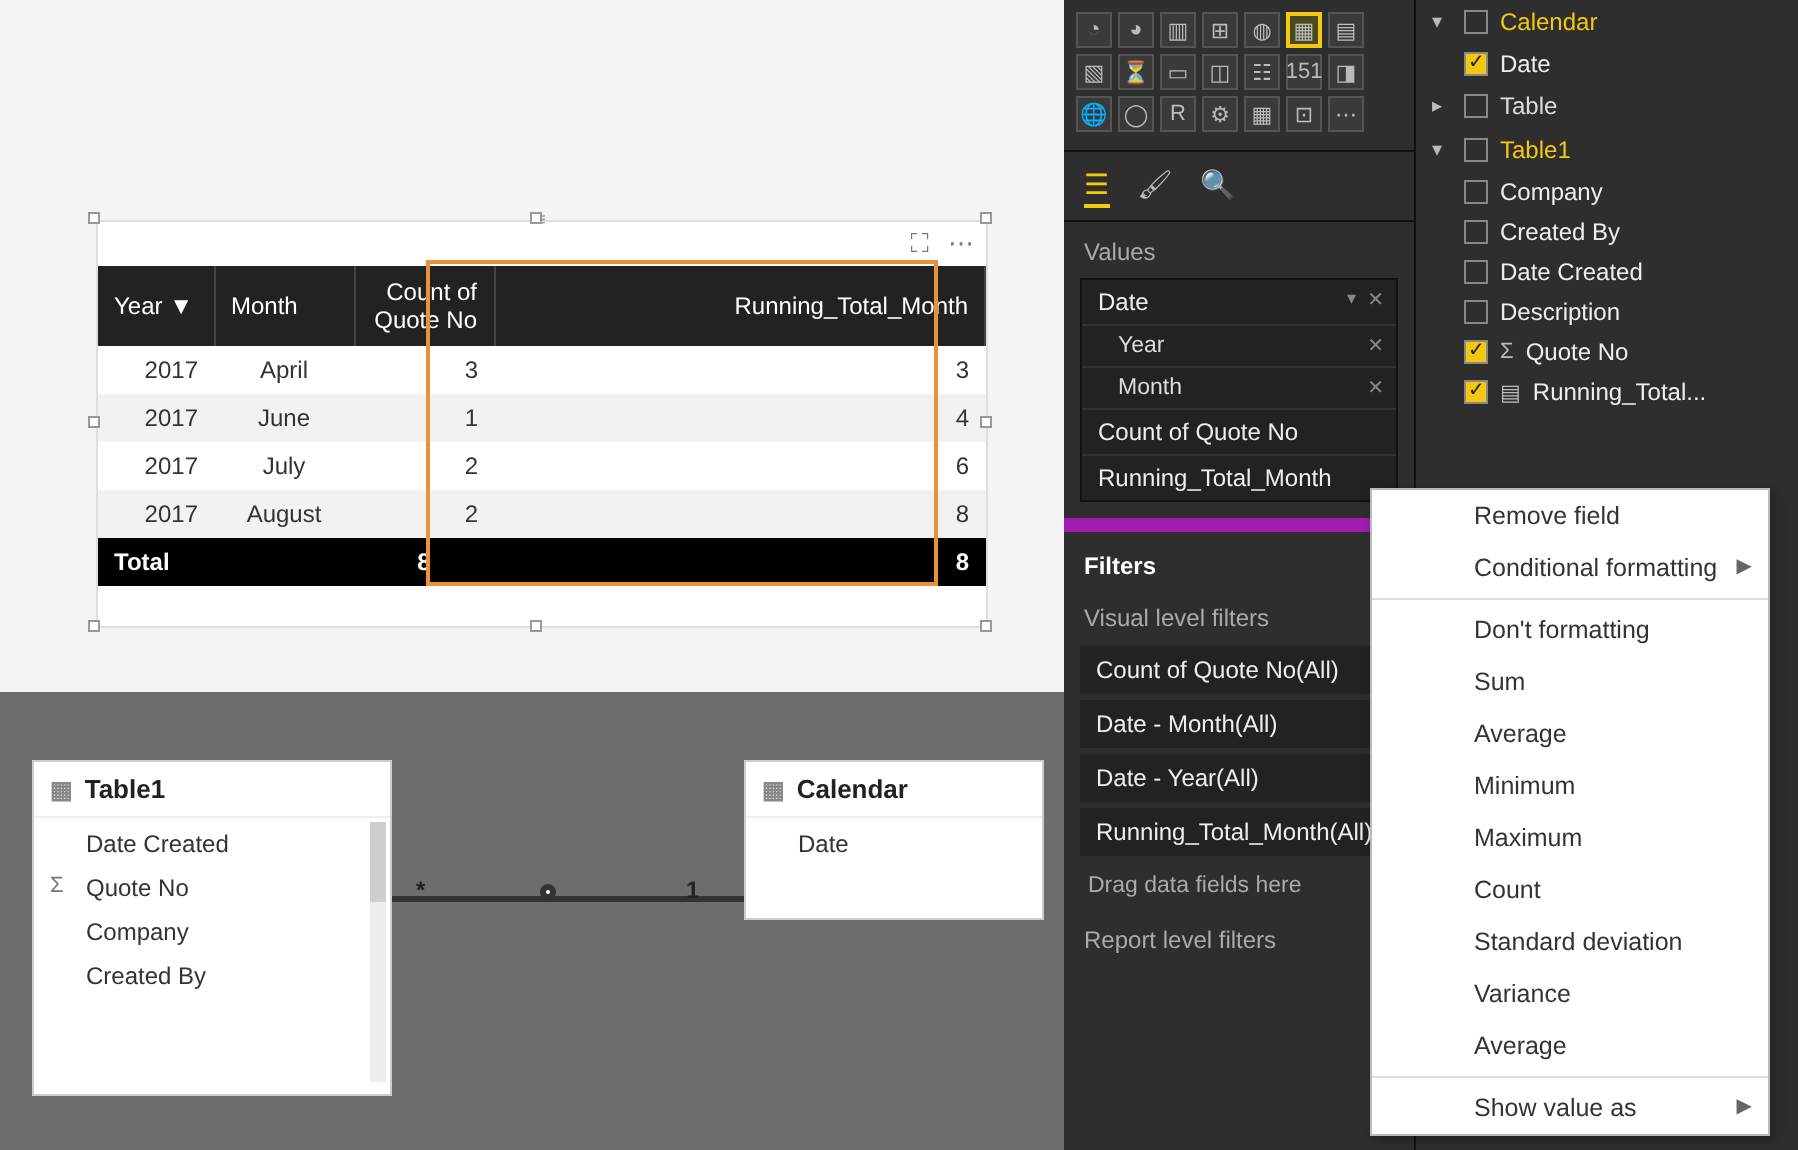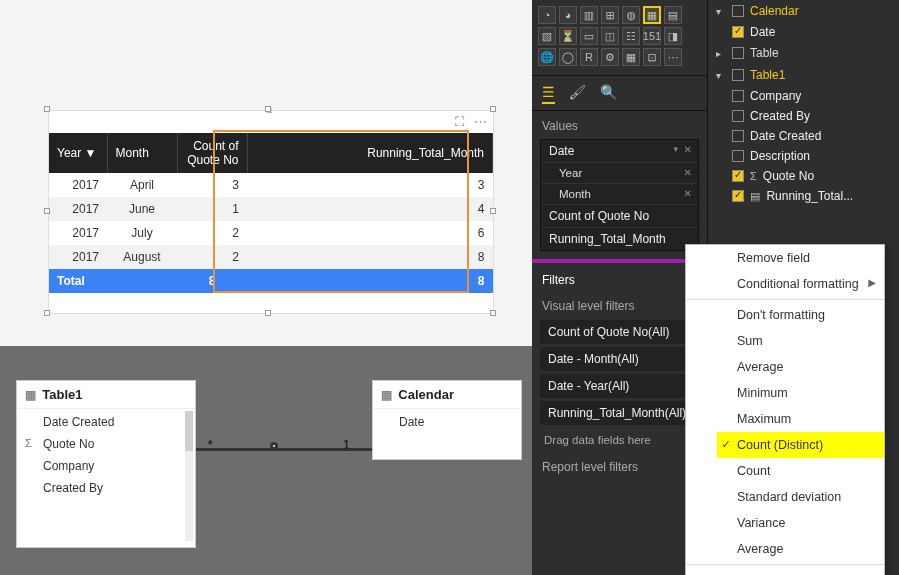--- a/index.html
+++ b/index.html
@@ -12,21 +12,21 @@
   .visual .corner-icons { position:absolute; top:3px; right:6px; font-size:13px; color:#7a7a7a; }
   .visual .corner-icons span { margin-left:6px; }
   table.viz { width:100%; border-collapse:collapse; font-size:12px; margin-top:22px; }
   table.viz th { background:#222; color:#fff; text-align:left; padding:6px 8px; font-weight:400; border-right:1px solid #444;}
   table.viz th:nth-child(3),table.viz th:nth-child(4){ text-align:right;}
   table.viz td { padding:5px 8px; color:#333; }
   table.viz tr:nth-child(even) td { background:#f2f2f2; }
   table.viz td:nth-child(1){ text-align:right; width:58px;}
   table.viz td:nth-child(2){ width:70px;text-align:center;}
   table.viz td:nth-child(3),table.viz td:nth-child(4){ text-align:right; }
-  table.viz tfoot td { background:#3b82f6; color:#fff; font-weight:600; }
+  table.viz tfoot td { background:#000000; color:#fff; font-weight:600; }
   .highlight-box { position:absolute; left:213px; top:130px; width:256px; height:163px; border:2px solid #e8923c; pointer-events:none; }
 
   
   .sel-handle { position:absolute; width:6px; height:6px; background:#fff; border:1px solid #999; }
 
   
   .model { position:absolute; left:0; top:346px; width:532px; height:229px; background:#6d6d6d; }
   .ent { position:absolute; background:#fff; border:1px solid #ccc; width:180px; }
   .ent .ehead { padding:6px 8px; font-weight:600; font-size:13px; color:#222; border-bottom:1px solid #eee; }
   .ent .ehead::before { content:"▦"; color:#888; margin-right:6px; font-size:12px;}
@@ -55,21 +55,21 @@
   .sect-lbl { padding:8px 10px 4px; color:#aaa; font-size:12px;}
   .well { margin:2px 8px 8px; background:#222; border:1px solid #111; }
   .well .wrow { padding:4px 8px; color:#eee; position:relative; border-bottom:1px solid #323232;}
   .well .wrow:last-child { border-bottom:none;}
   .well .wrow.sub { padding-left:18px; color:#ddd; font-size:11.5px;}
   .well .wrow .cx { position:absolute; right:6px; color:#888; font-size:10px;}
   .well .wrow .cv { position:absolute; right:20px; color:#888; font-size:9px;}
   .filter-row { margin:3px 8px; padding:5px 8px; background:#222; color:#eee; position:relative;}
   .filter-hint { padding:6px 12px; color:#aaa; font-size:11.5px;}
 
-  .filters-head { padding:10px 10px 8px; font-weight:400; color:#fff; border-top:4px solid #a21caf; }
+  .filters-head { padding:10px 10px 8px; font-weight:700; color:#fff; border-top:7px solid #a21caf; }
 
   
   .fld-tbl { padding:4px 4px 4px 8px; display:flex; align-items:center; gap:6px;}
   .fld-tbl.tblname { font-weight:500;}
   .fld-tbl .ico-tbl { width:12px; height:12px; border:1px solid #888; display:inline-block;}
   .fld-tbl .caret { width:10px; color:#bbb; font-size:10px;}
   .fld-tbl .lbl { flex:1; }
   .fld-tbl.cal .lbl { color:#f2c811;}
   .fld-item { padding:3px 4px 3px 24px; display:flex; align-items:center; gap:6px;}
   .fld-item .cb { width:12px; height:12px; border:1px solid #888; display:inline-block; background:#2e2e2e;}
@@ -285,20 +285,19 @@
 
 <div class="ctx">
   <div class="ci">Remove field</div>
   <div class="ci"><span>Conditional formatting</span><span class="arrow">▶</span></div>
   <div class="sep"></div>
   <div class="ci">Don't formatting</div>
   <div class="ci">Sum</div>
   <div class="ci">Average</div>
   <div class="ci">Minimum</div>
   <div class="ci">Maximum</div>
-  <div class="ci sel">Count (Distinct)</div>
   <div class="ci">Count</div>
   <div class="ci">Standard deviation</div>
   <div class="ci">Variance</div>
   <div class="ci">Average</div>
   <div class="sep"></div>
   <div class="ci"><span>Show value as</span><span class="arrow">▶</span></div>
 </div>
 
 </body></html>

